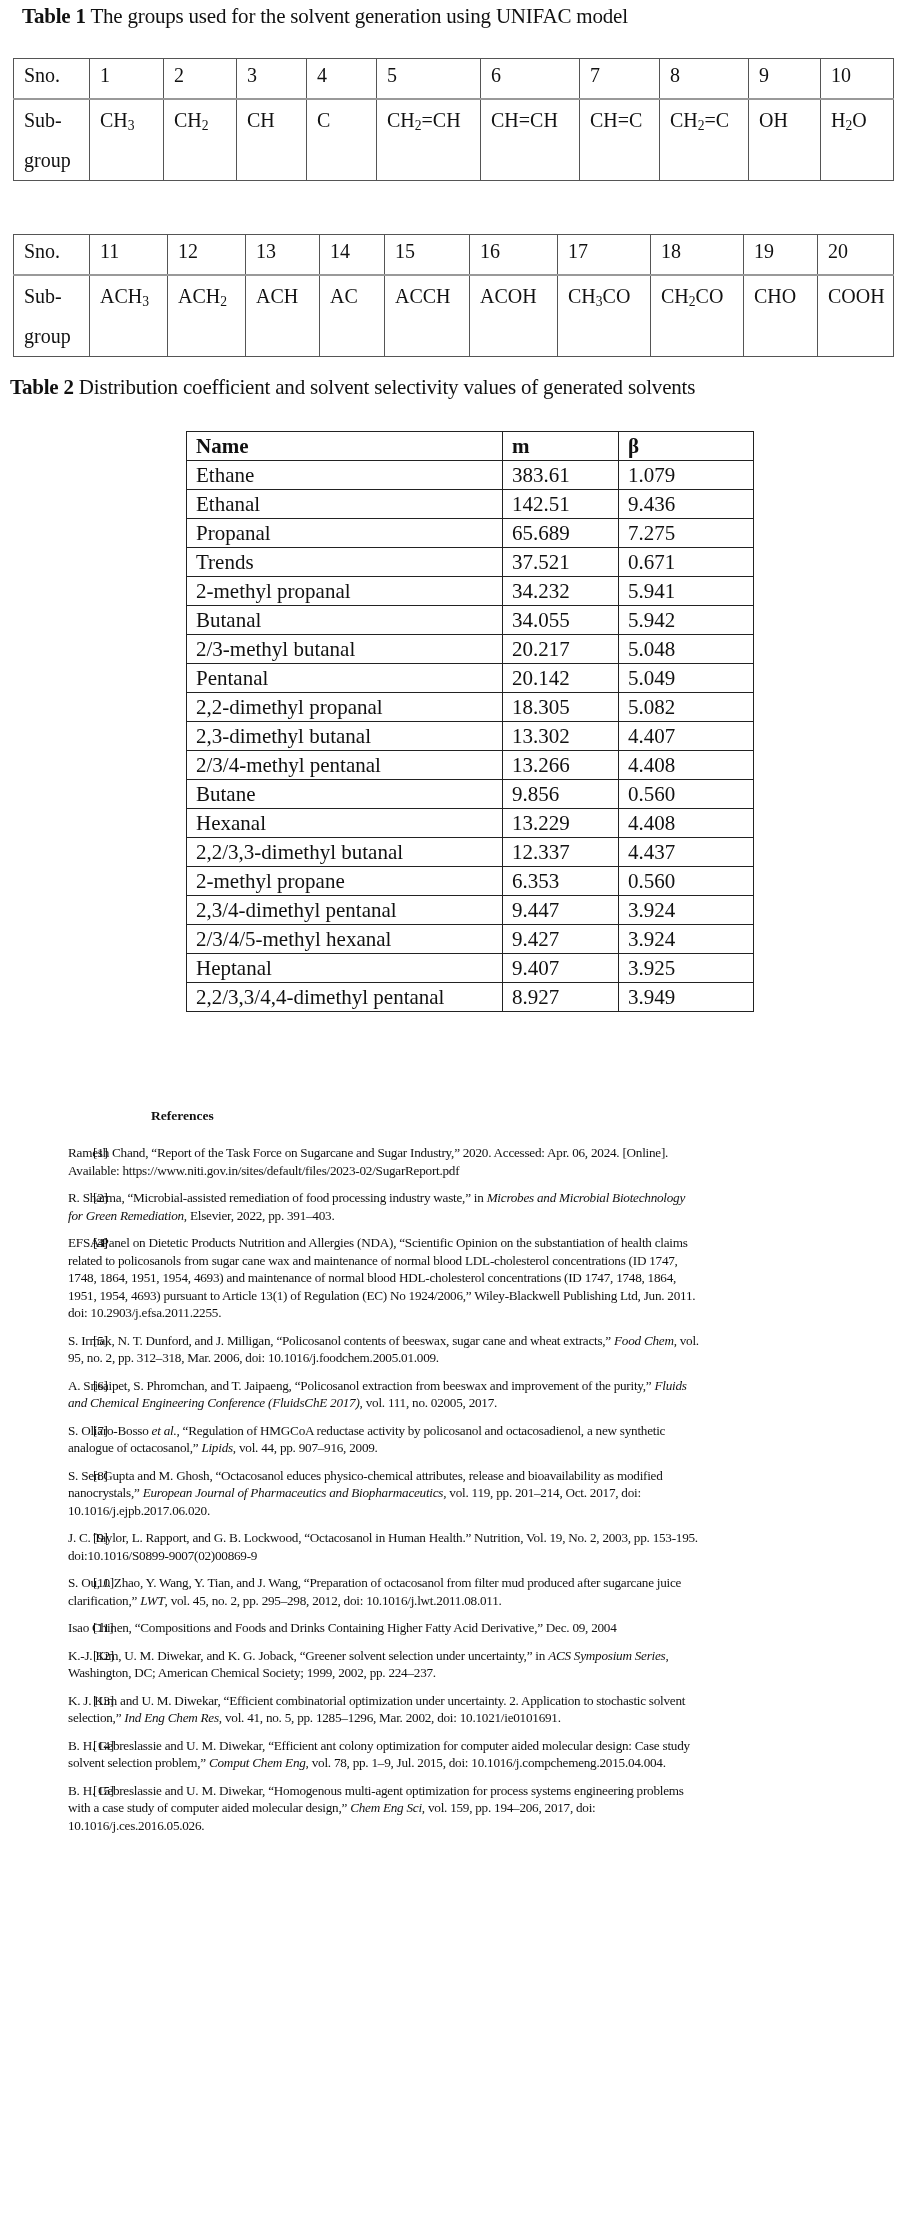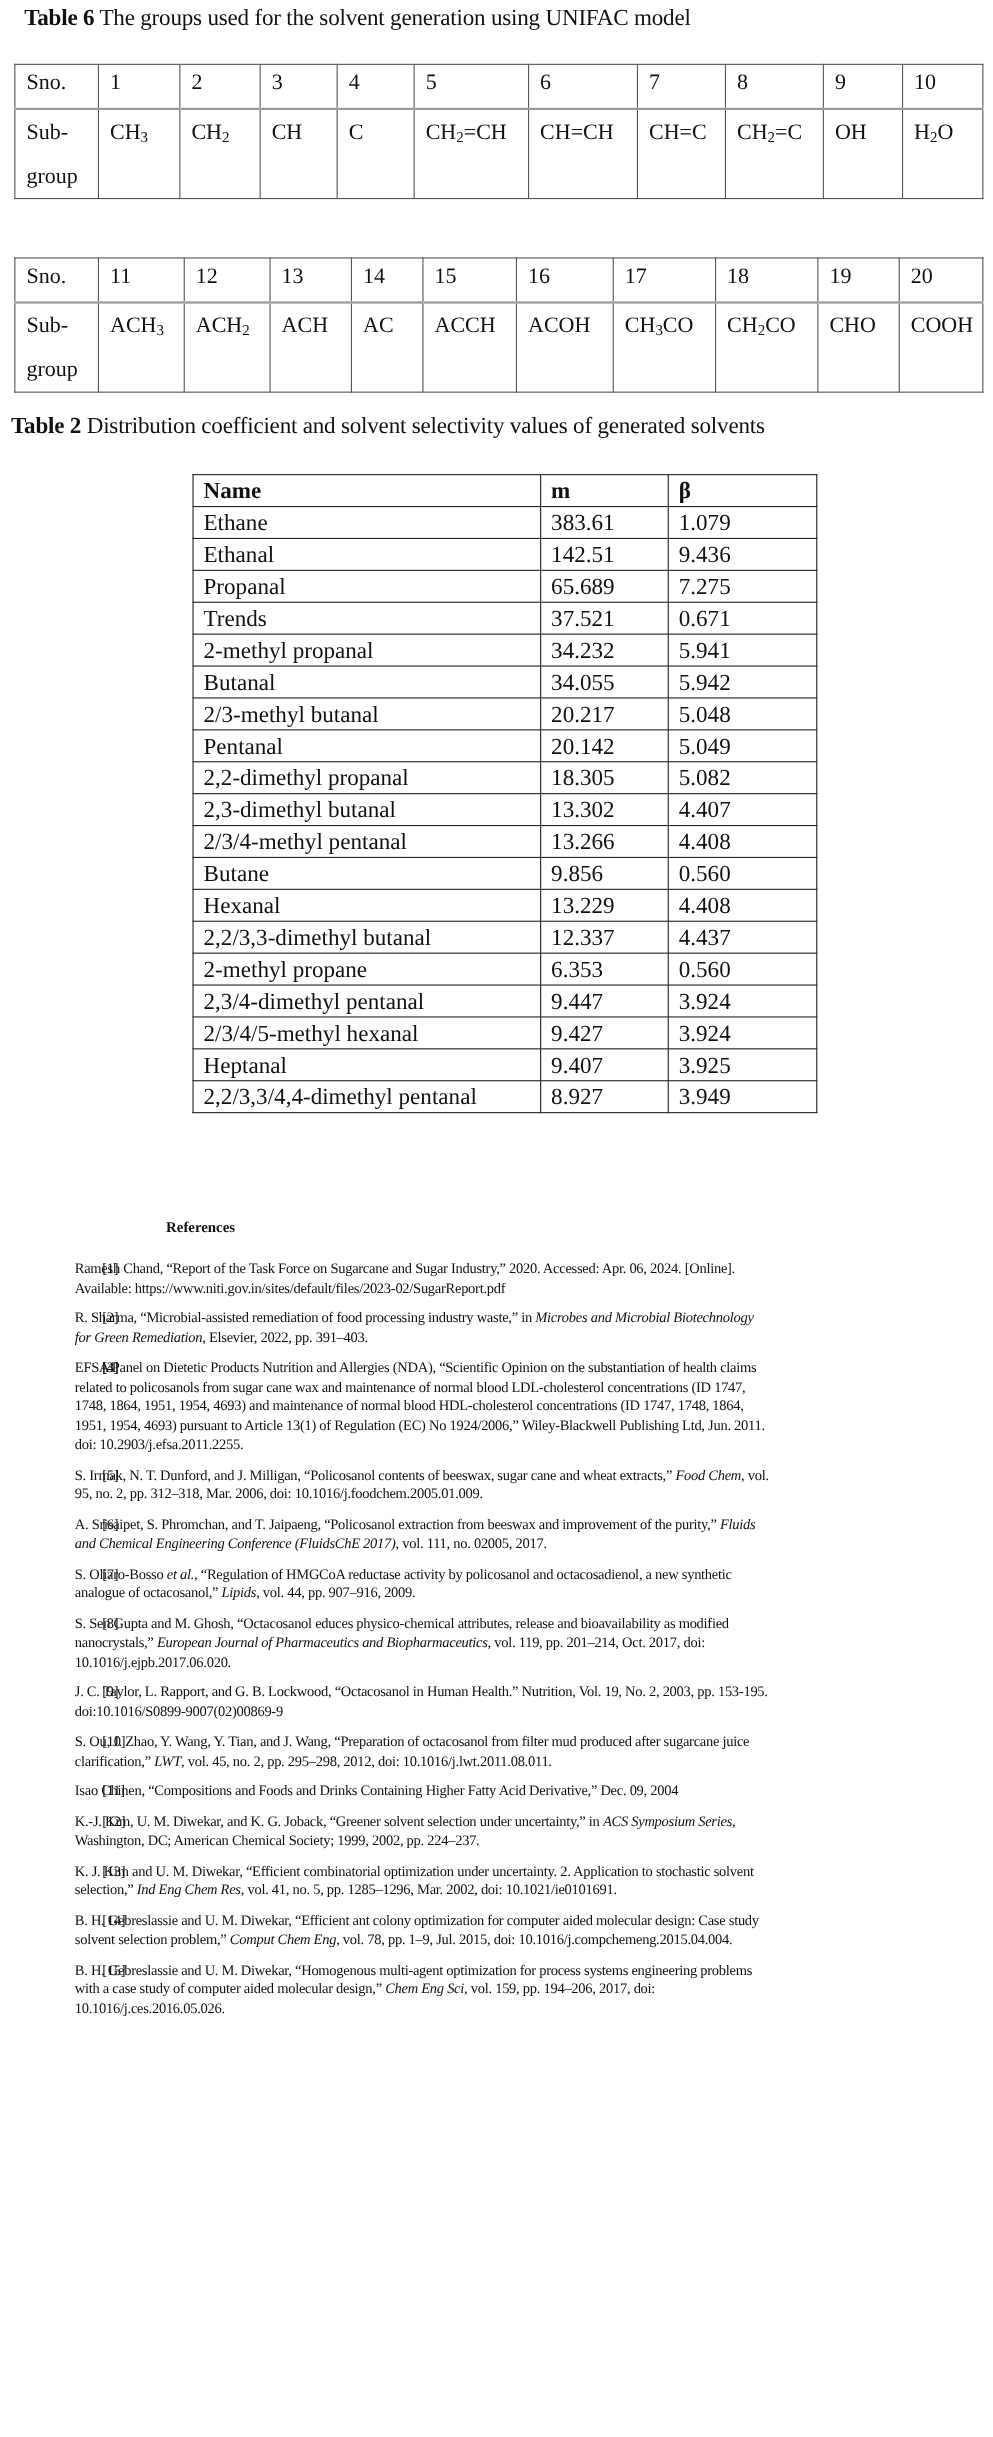--- a/index.html
+++ b/index.html
@@ -24,21 +24,21 @@
     border: 1px solid #555; vertical-align: top; padding: 0 0 0 10px;
   }
   table.t1 tr.r1 td { height: 39px; line-height: 33px; border-bottom: 2px solid #999; }
   table.t1 tr.r2 td { height: 78px; line-height: 40px; }
   table.t1 tr.r2 td:first-child { padding-top: 0; }
   #t1a { top: 58px; }
   #t1b { top: 234px; }
   sub { font-size: 0.68em; vertical-align: -0.22em; line-height: 0; }
 
   table.t2 {
-    position: absolute; left: 175px; top: 431px; width: 567px;
+    position: absolute; left: 186px; top: 431px; width: 567px;
     border-collapse: collapse; table-layout: fixed; font-size: 21px;
   }
   table.t2 td, table.t2 th {
     border: 1.5px solid #222; height: 28px; line-height: 27px;
     padding: 0 0 0 9px; text-align: left; white-space: nowrap; overflow: hidden;
   }
   table.t2 th { font-weight: bold; }
 
   #refs-title {
     position: absolute; left: 151px; top: 1108px; font-size: 13.5px; font-weight: bold;
@@ -48,21 +48,21 @@
     position: relative; font-size: 13.2px; line-height: 17.5px; margin-bottom: 10px;
     letter-spacing: -0.25px;
   }
   .ref .num { position: absolute; left: 93px; top: 0; }
   .ref .txt { margin-left: 68px; width: 632px; }
   .ref .txt i { font-style: italic; }
 </style>
 </head>
 <body>
 
-<div id="cap1" class="caption"><b>Table 6</b><span> The groups used for the solvent generation using UNIFAC model</span></div>
+<div id="cap1" class="caption"><b>Table 1</b><span> The groups used for the solvent generation using UNIFAC model</span></div>
 
 <table id="t1a" class="t1">
   <colgroup>
     <col style="width:76px">
       <col style="width:74px">
       <col style="width:73px">
       <col style="width:70px">
       <col style="width:70px">
     <col style="width:104px">
       <col style="width:99px">

